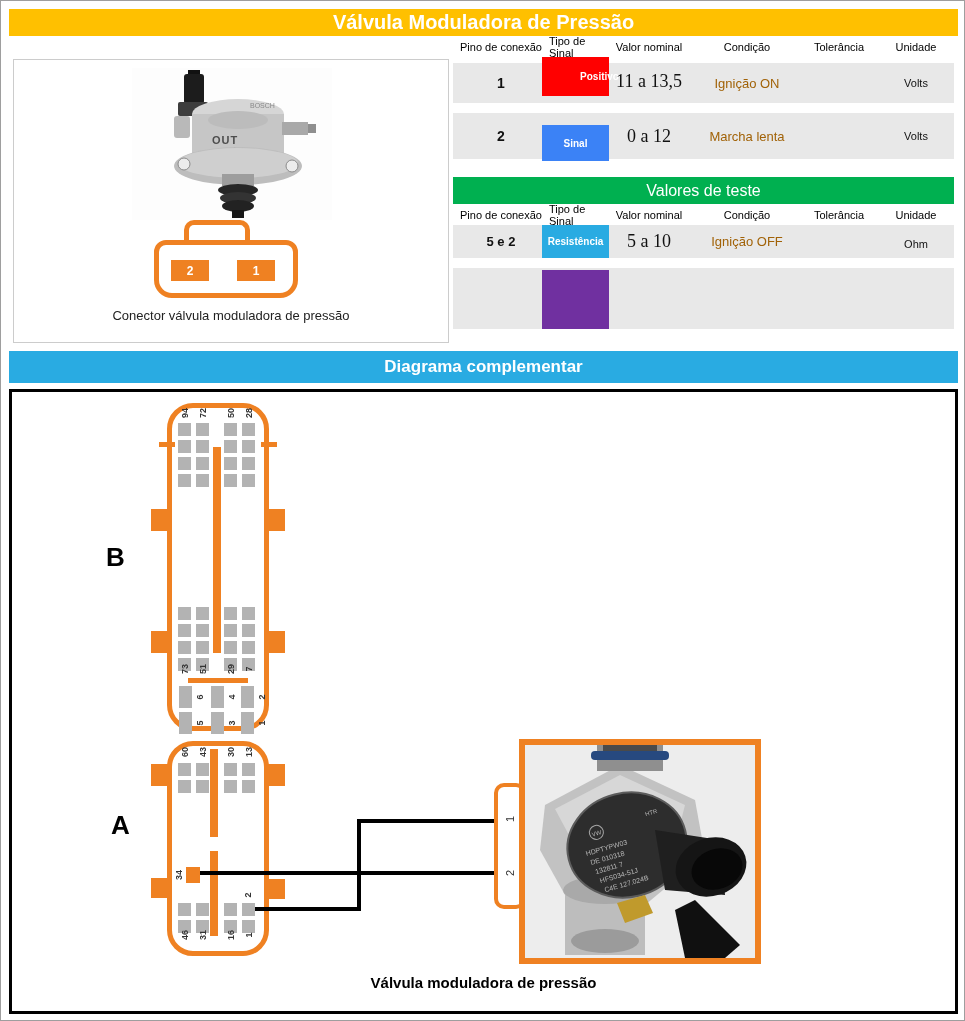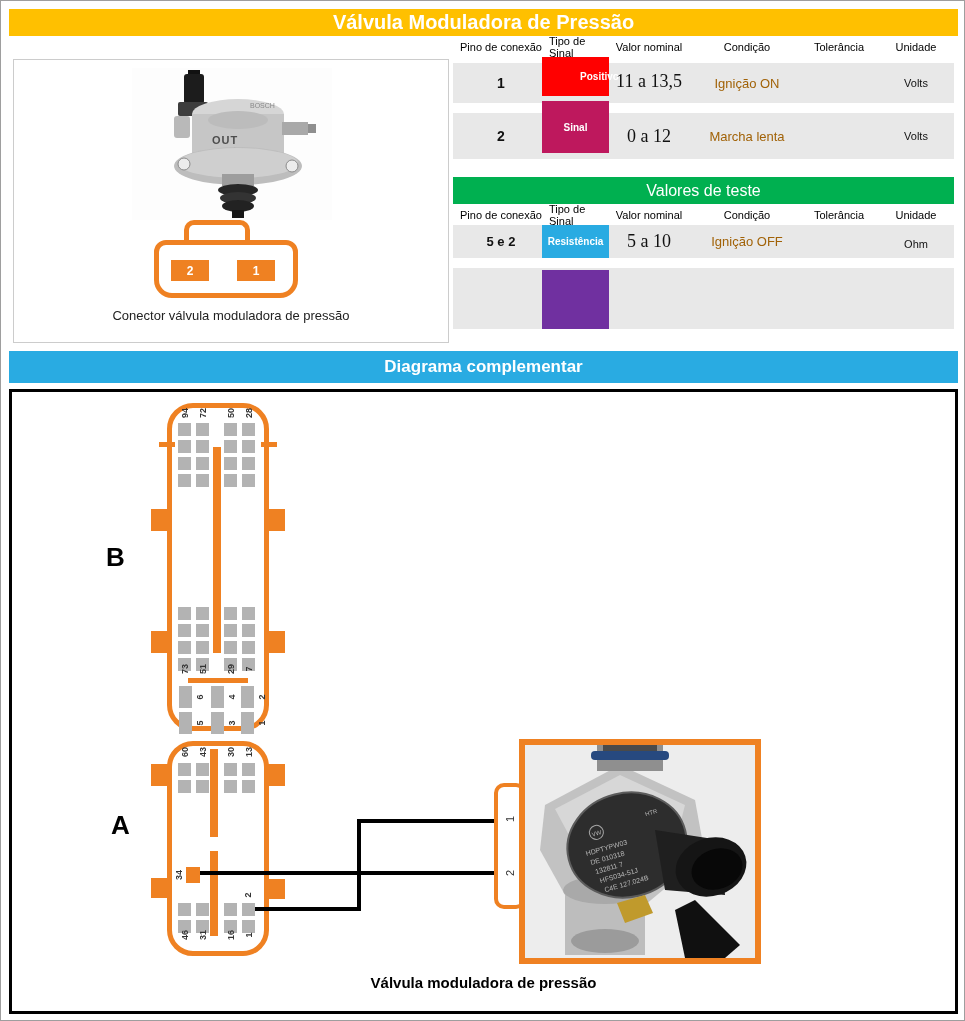--- a/index.html
+++ b/index.html
@@ -113,21 +113,21 @@
     <div class="cbody"></div>
     <div class="cpin" style="left:157px;">2</div>
     <div class="cpin" style="left:223px;">1</div>
     <div class="refcaption">Conector válvula moduladora de pressão</div>
   </div>
 
   <div class="grayrow" style="top:62px;height:40px;"></div>
   <div class="grayrow" style="top:112px;height:46px;"></div>
 
   <div class="badge" style="top:56px;height:39px;background:#FF0000;padding-left:48px;">Positivo</div>
-  <div class="badge" style="top:100px;height:52px;background:#be185d;">Sinal</div>
+  <div class="badge" style="top:124px;height:36px;background:#3b82f6;">Sinal</div>
 
   <div class="cell pincell" style="left:452px;top:62px;width:96px;height:40px;">1</div>
   <div class="cell valcell" style="left:602px;top:62px;width:92px;height:36px;">11 a 13,5</div>
   <div class="cell condcell" style="left:694px;top:62px;width:104px;height:40px;">Ignição ON</div>
   <div class="cell condcell" style="left:798px;top:62px;width:80px;height:40px;"></div>
   <div class="cell unitcell" style="left:878px;top:62px;width:74px;height:40px;">Volts</div>
 
   <div class="cell pincell" style="left:452px;top:112px;width:96px;height:46px;">2</div>
   <div class="cell valcell" style="left:602px;top:112px;width:92px;height:46px;">0 a 12</div>
   <div class="cell condcell" style="left:694px;top:112px;width:104px;height:46px;">Marcha lenta</div>

